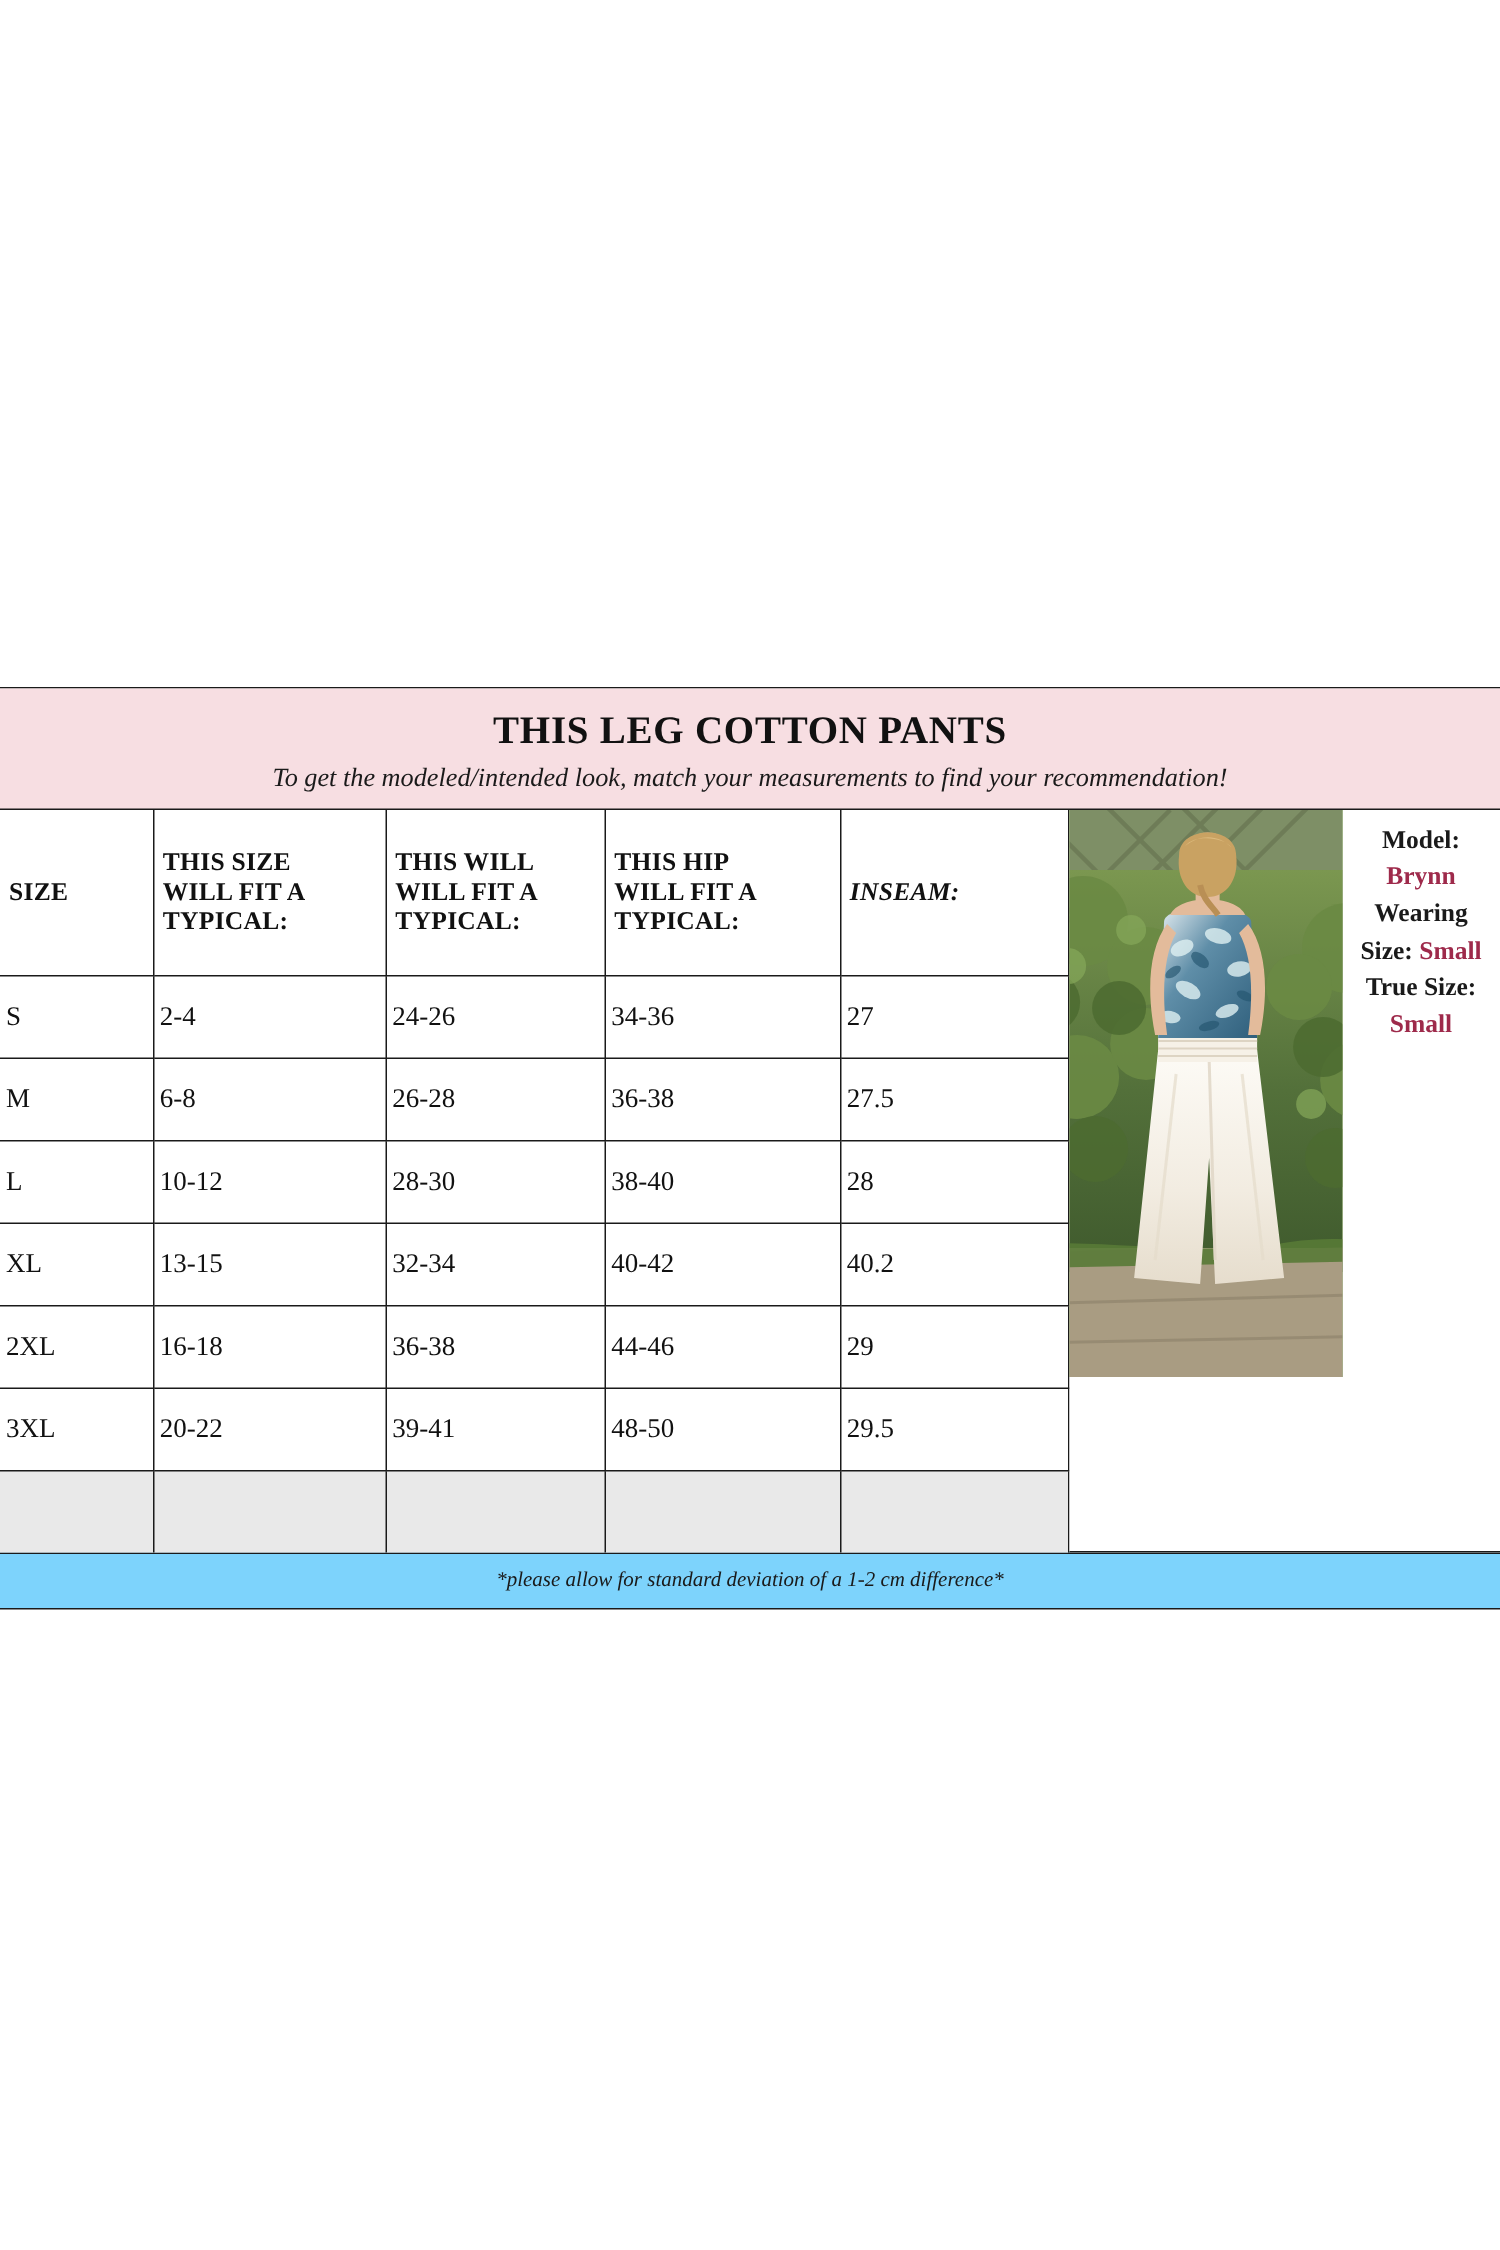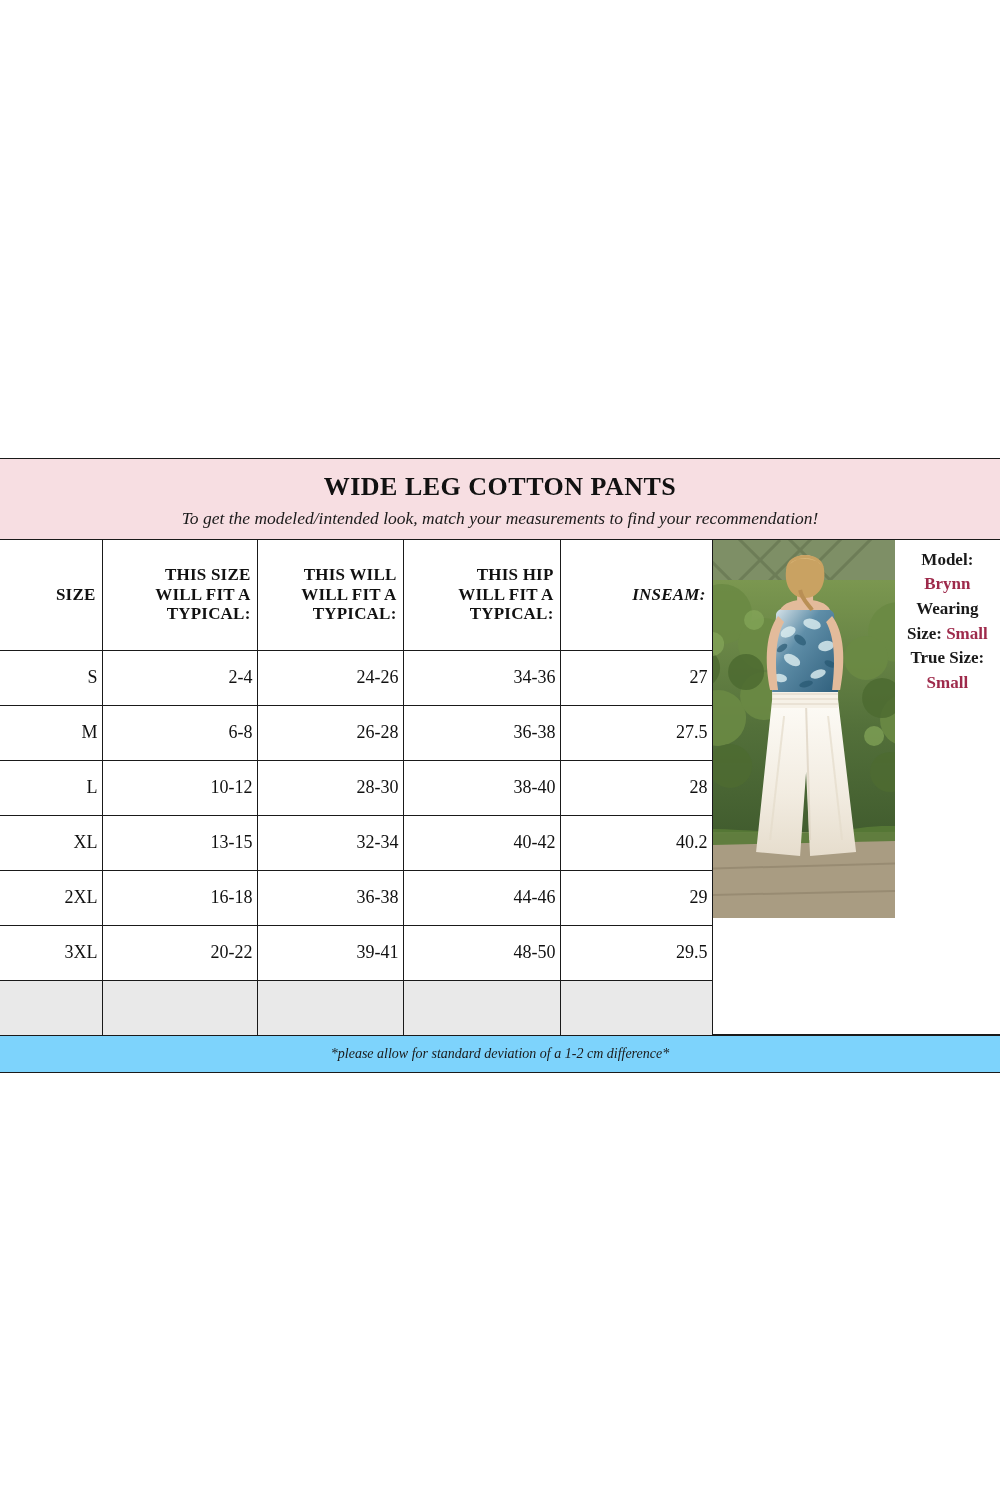--- a/index.html
+++ b/index.html
@@ -75,21 +75,21 @@
   table.size-table col.c0 { width: 102px; }
   table.size-table col.c1 { width: 155px; }
   table.size-table col.c2 { width: 146px; }
   table.size-table col.c3 { width: 157px; }
   table.size-table col.c4 { width: 152px; }
 
   table.size-table th,
   table.size-table td {
     border-right: 1px solid #1a1a1a;
     border-bottom: 1px solid #1a1a1a;
-    text-align: right;
+    text-align: left;
     color: #111111;
     font-family: "Liberation Serif", serif;
   }
   table.size-table tr th:first-child,
   table.size-table tr td:first-child {
     border-left: none;
   }
 
   table.size-table thead th {
     font-weight: bold;
@@ -167,21 +167,21 @@
   }
 </style>
 </head>
 <body>
 
 <div class="page">
 
   <div class="chart-card">
 
     <div class="chart-header">
-      <div class="chart-title">WIDE LEG COTTON PANTS</div>
+      <div class="chart-title">THIS LEG COTTON PANTS</div>
       <div class="chart-subtitle">To get the modeled/intended look, match your measurements to find your recommendation!</div>
     </div>
 
     <div class="chart-body">
 
       <table class="size-table">
         <colgroup>
           <col class="c0">
             <col class="c1">
             <col class="c2">

